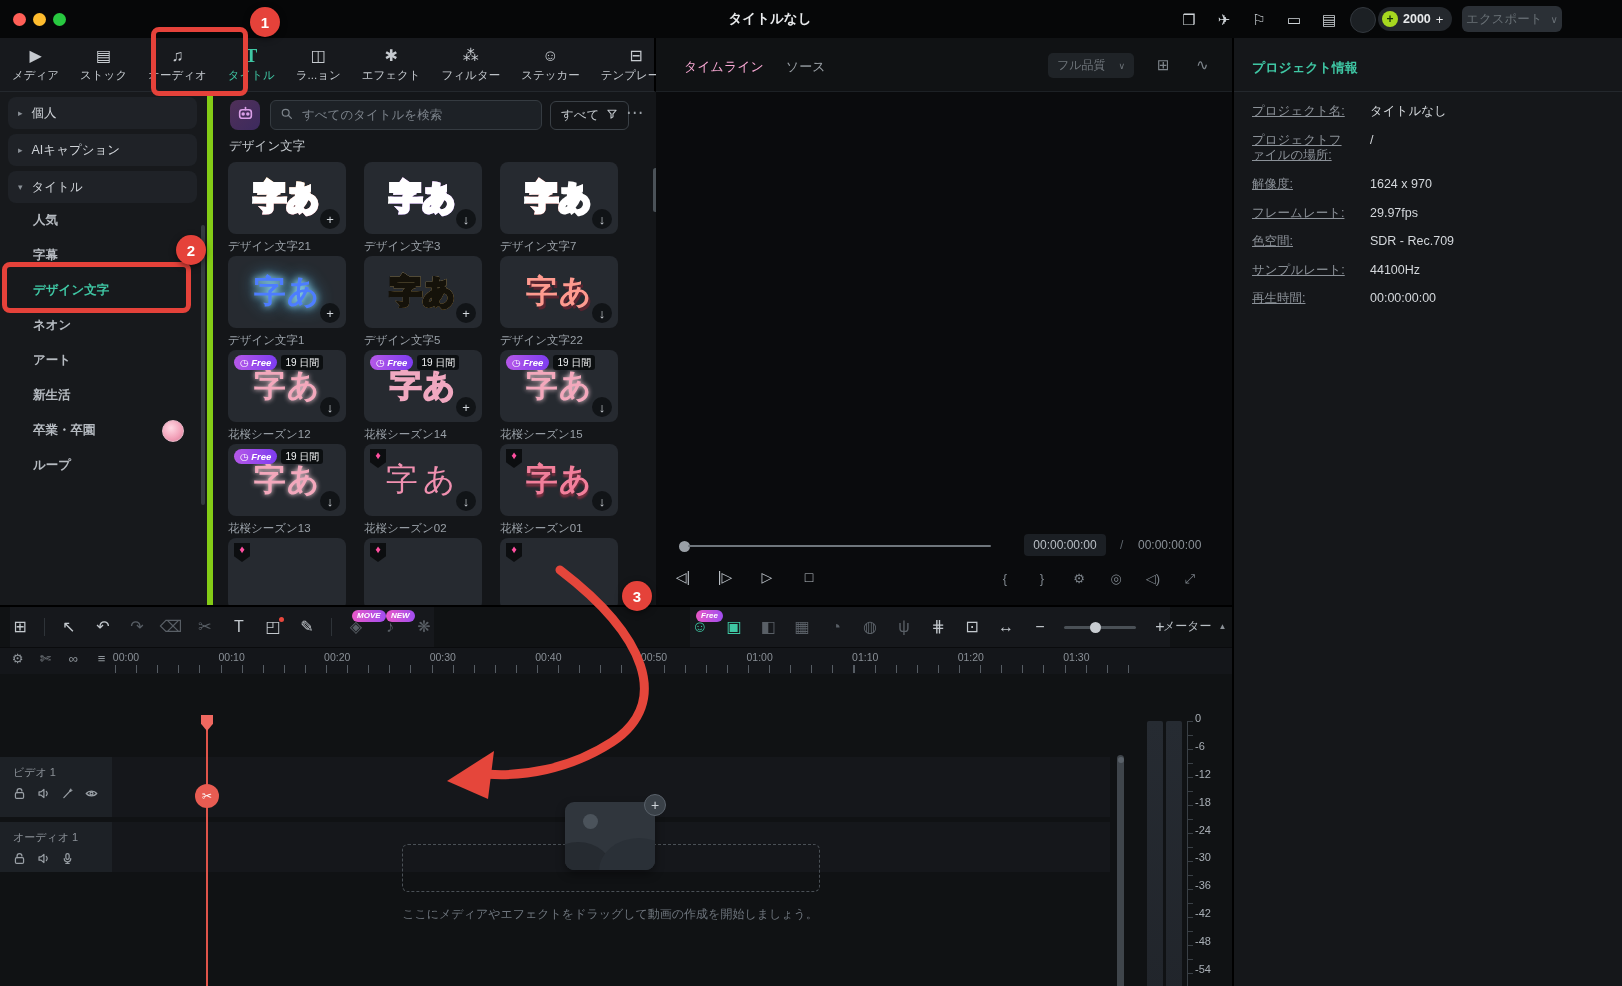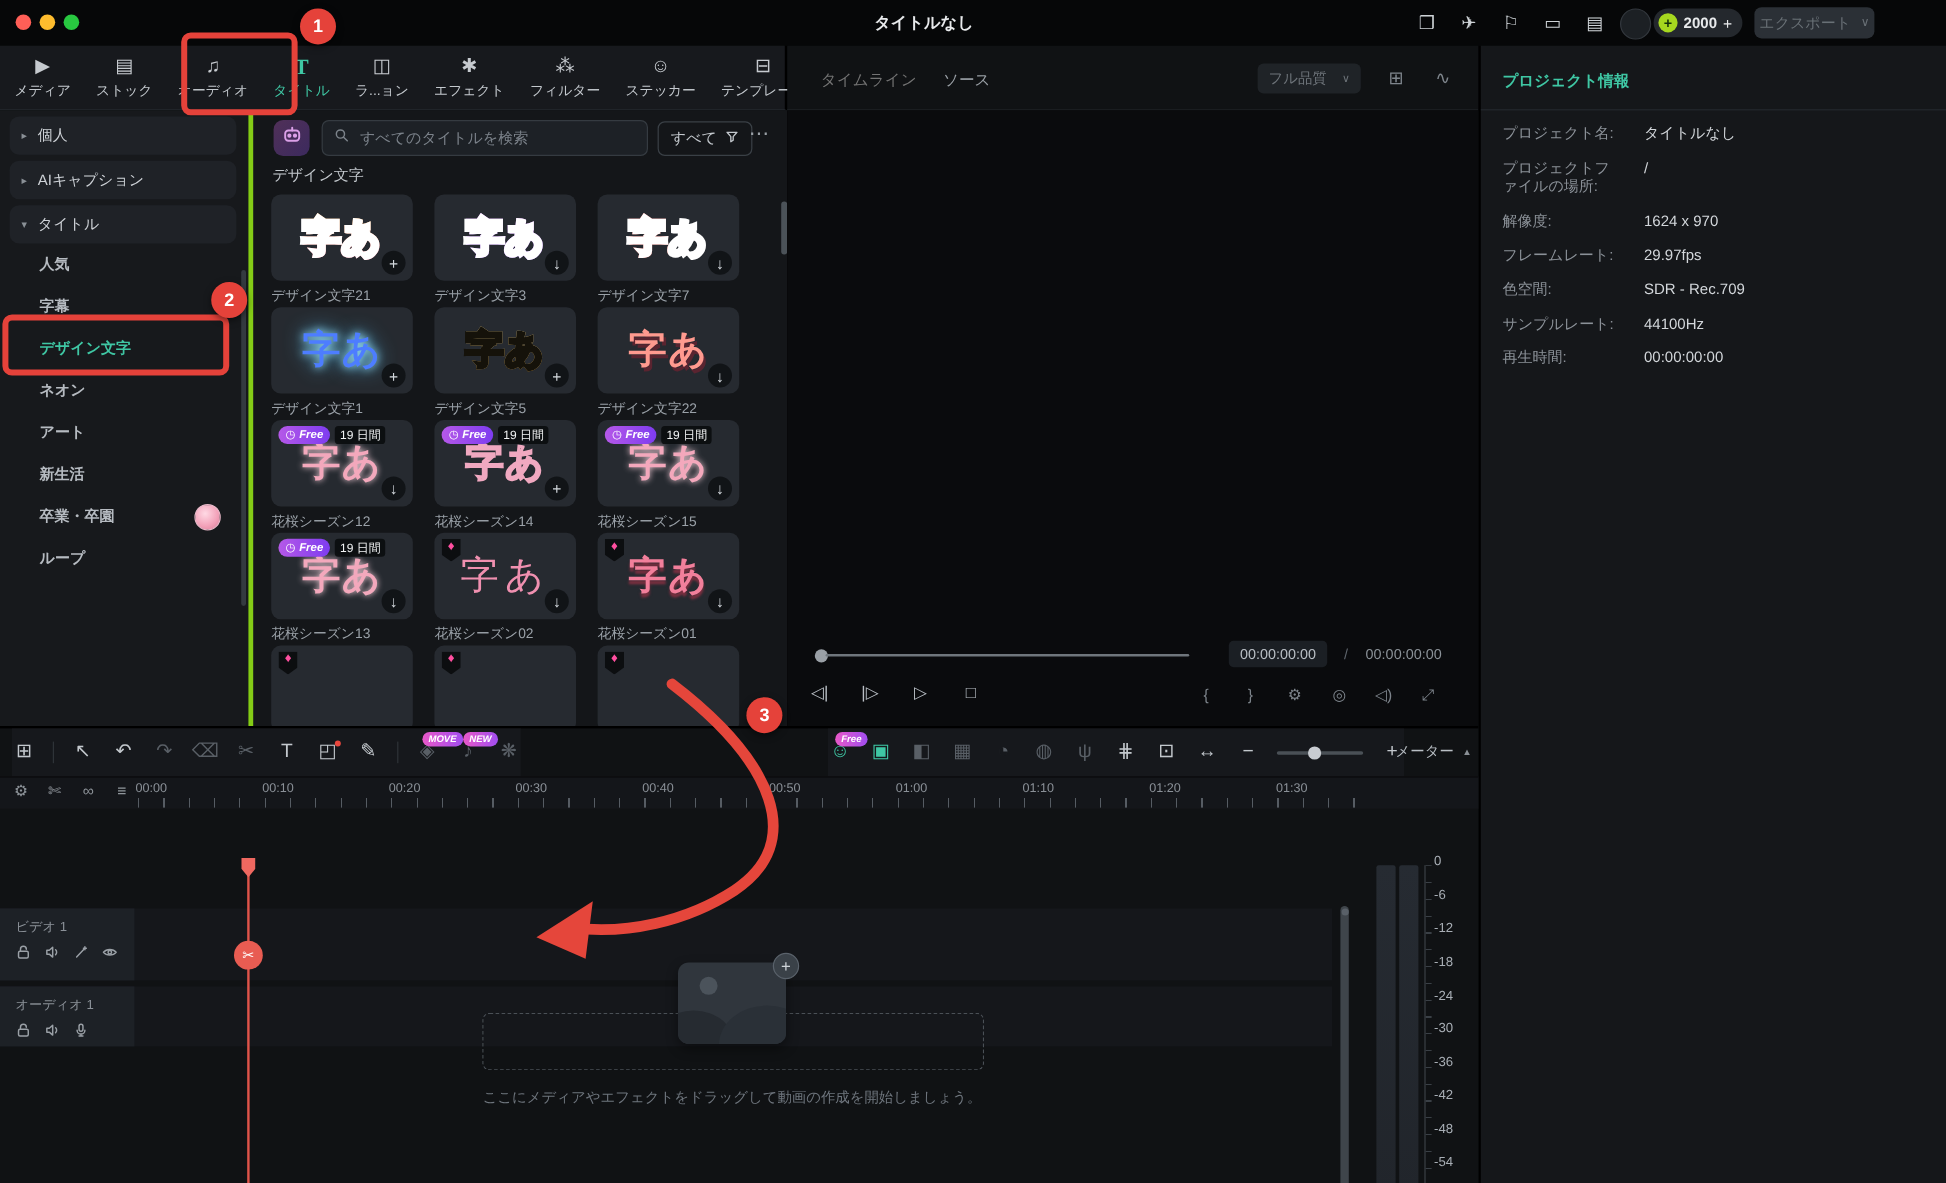--- a/index.html
+++ b/index.html
@@ -28,46 +28,46 @@
   .tab{display:flex;flex-direction:column;align-items:center;gap:3px;cursor:pointer;}
   .tab .tab-ic{font-size:16px;color:#c6cacf;height:18px;}
   .tab .tab-lb{font-size:11.5px;color:#c3c8cd;white-space:nowrap;}
   .tab.active .tab-ic{color:#3fc7a4;font-family:"Liberation Serif","DejaVu Serif",serif;font-weight:bold;font-size:18px;}
   .tab.active .tab-lb{color:#3fc7a4;}
 
   
   .pv-head{left:656px;top:38px;width:576px;height:54px;background:#101214;border-bottom:1px solid #1d2125;box-sizing:border-box;}
   .pv-tabs{left:28px;top:20px;display:flex;gap:22px;font-size:13px;}
   .pv-tab{color:#9aa0a6;}
-  .pv-tab.active{color:#737373;font-family:Liberation Serif, serif;}
+  .pv-tab.active{color:#f9a8d4;font-family:Liberation Serif, serif;}
   .quality{left:392px;top:15px;width:86px;height:25px;background:#1f2327;border-radius:5px;color:#6e747a;font-size:12px;display:flex;align-items:center;justify-content:space-between;padding:0 9px;box-sizing:border-box;}
   .pvh-ic{top:18px;font-size:15px;color:#7e858c;}
 
   
   .right-panel{left:1232px;top:38px;width:390px;height:948px;background:#15171a;border-left:2px solid #000;box-sizing:border-box;}
   .rp-title{left:18px;top:21px;font-size:13px;font-weight:bold;color:#3fc7a4;}
   .rp-sep{left:0;top:53px;width:390px;height:1px;background:#24282d;}
   .rp-rows{left:18px;top:66px;width:350px;display:flex;flex-direction:column;gap:13px;}
   .rp-row{display:flex;font-size:12.5px;line-height:1.25;}
-  .rp-lb{width:102px;color:#8b9198;flex:none;}
+  .rp-lb{width:102px;color:#8b9198;flex:none;text-decoration:underline;}
   .rp-val{color:#d3d7db;padding-left:16px;}
 
   
   .sidebar{left:0;top:92px;width:207px;height:513px;background:#17191c;box-sizing:border-box;}
   .sb-group{margin:5px 10px 0 8px;height:32px;background:#1f2227;border-radius:8px;display:flex;align-items:center;padding:0 10px;gap:9px;}
   .sb-caret{font-size:9px;color:#8a9096;}
   .sb-group .sb-lb{font-size:12.5px;color:#ced2d7;}
   .sb-item{height:35px;display:flex;align-items:center;padding-left:33px;gap:8px;}
   .sb-item .sb-lb{font-size:12.5px;color:#b6bbc1;font-weight:bold;}
   .sb-item.active .sb-lb{color:#3fc7a4;}
   .sticker{width:20px;height:20px;border-radius:50%;background:radial-gradient(circle at 40% 35%,#ffd9e4,#f2a0b8 60%,#d97a97);border:1px solid #e8b8c8;margin-left:58px;}
   .sb-scroll{right:2px;top:133px;width:4px;height:280px;background:#343a40;border-radius:2px;}
 
   
-  .library{left:207px;top:92px;width:449px;height:513px;background:#141619;border-left:4px solid #84cc16;box-sizing:border-box;overflow:hidden;}
+  .library{left:207px;top:92px;width:449px;height:513px;background:#141619;border-left:6px solid #84cc16;box-sizing:border-box;overflow:hidden;}
   .ai-btn{left:17px;top:8px;width:30px;height:30px;border-radius:8px;background:linear-gradient(135deg,#503058,#3c2a5e);display:flex;align-items:center;justify-content:center;}
   .search{left:57px;top:8px;width:272px;height:30px;background:#1d2126;border:1px solid #353b41;border-radius:6px;box-sizing:border-box;display:flex;align-items:center;padding:0 9px;gap:7px;}
   .search input{flex:1;background:transparent;border:0;outline:0;color:#c8ccd1;font-size:12.5px;font-family:inherit;}
   .search input::placeholder{color:#7b828a;}
   .filter-btn{left:337px;top:9px;height:27px;border:1px solid #3a4046;border-radius:6px;display:flex;align-items:center;padding:0 10px;gap:7px;font-size:12.5px;color:#c3c8cd;}
   .more-dots{left:413px;top:10px;font-size:17px;color:#9aa0a6;letter-spacing:1px;}
   .lib-title{left:16px;top:46px;font-size:12.5px;color:#c3c8cd;}
   .grid{left:15px;top:70px;width:400px;display:grid;grid-template-columns:repeat(3,118px);column-gap:18px;row-gap:2px;}
   .card{width:118px;}
   .thumb{width:118px;height:72px;background:#262a30;border-radius:8px;position:relative;display:flex;align-items:center;justify-content:center;overflow:hidden;}

